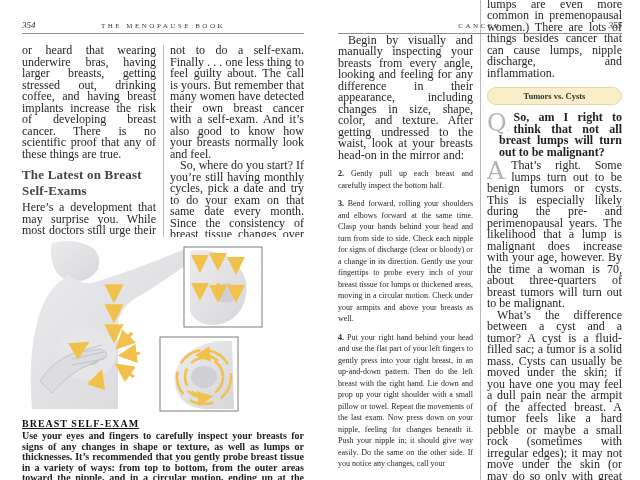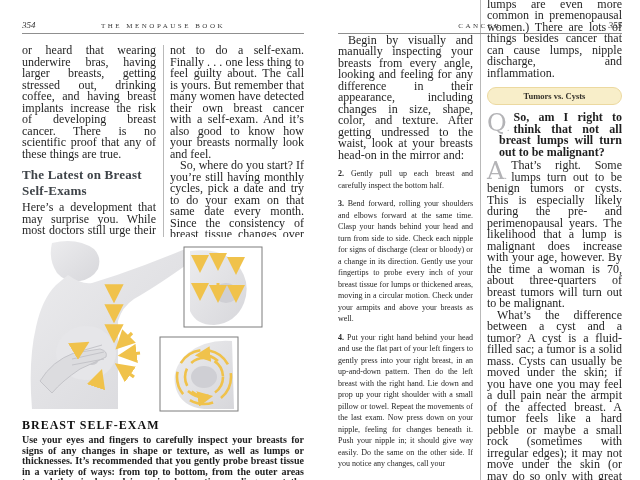--- a/index.html
+++ b/index.html
@@ -29,21 +29,21 @@
 
   .step { font-size:8px; line-height:11.5px; text-align:justify; color:#1f1f1f; margin-top:7px; }
   .step b { font-weight:bold; }
 
   
   .figure-wrap { margin-top:4px; height:172px; position:relative; }
   .figure-wrap svg { display:block; }
 
   
   .caption { margin-top:5px; }
-  .caption-title { font-size:12px; font-weight:bold; letter-spacing:1px; color:#111; }
+  .caption-title { font-size:10px; font-weight:bold; letter-spacing:1px; color:#111;text-decoration:underline; }
   .caption-text { font-size:10px; line-height:10.5px; text-align:justify; color:#222; margin-top:2px; font-weight:bold; }
 
   
   .pill { background:#f8eec9; border:1px solid #ecd9a0; border-radius:9px; text-align:center; font-size:8.5px; font-weight:bold; color:#33302a; padding:3px 2px; margin:8px 0 7px 0; }
   .qa-block { margin-top:2px; }
   .dropcap-wrap { float:left; margin:1px 4px 0 0; color:#b3b3b6; font-family:"DejaVu Serif", serif; }
   .dropcap { font-size:24px; line-height:20px; }
   .dropdot { font-size:9px; }
   .q-text { font-weight:bold;margin-left:12px; }
   .clearfix::after { content:""; display:block; clear:both; }

